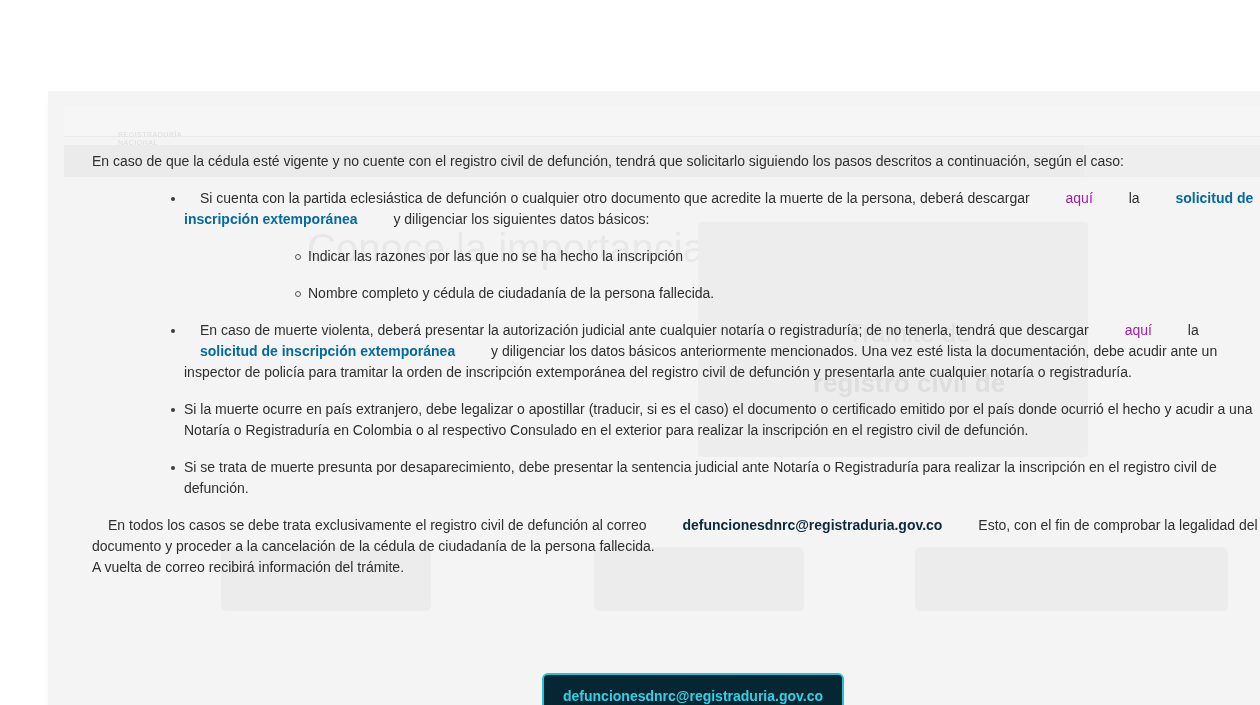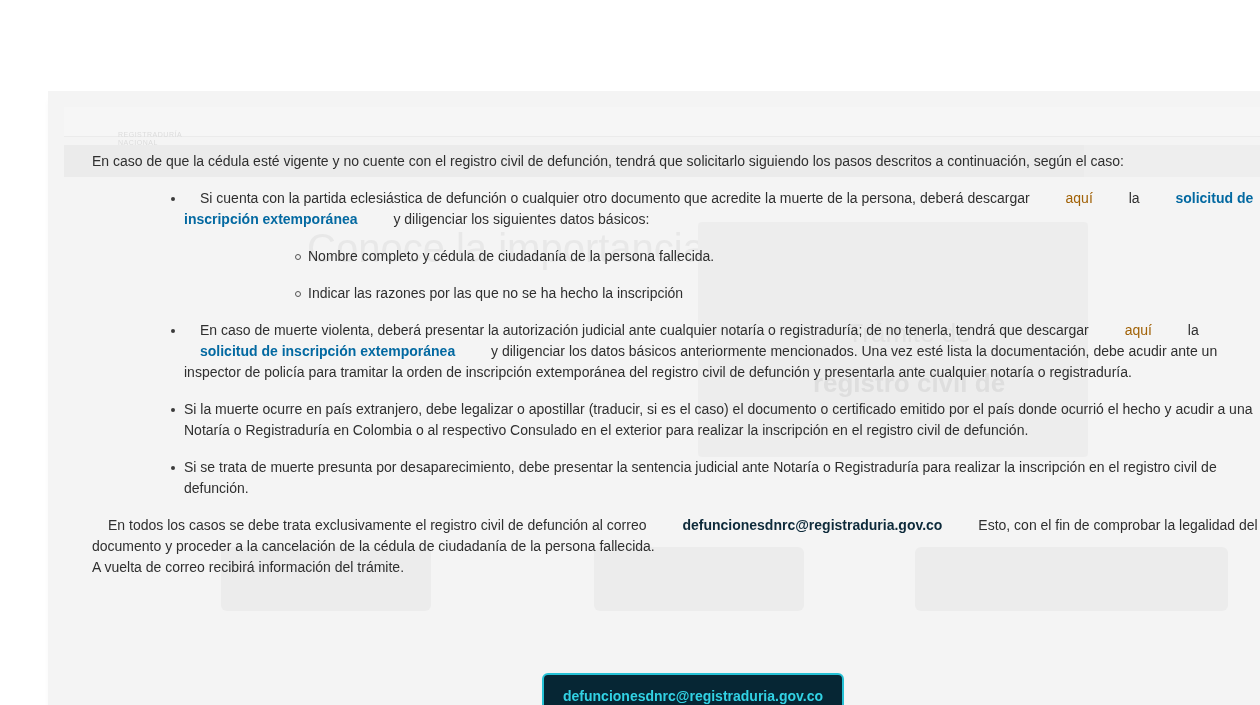--- a/index.html
+++ b/index.html
@@ -64,21 +64,21 @@
       content: ""; position: absolute; left: -13px; top: 9px; width: 4px; height: 4px;
       background: #3a3a3a; border-radius: 50%;
     }
     ul.sub { list-style: none; margin: 11px 0 11px 108px; }
     ul.sub li { position: relative; }
     ul.sub li::before {
       content: ""; position: absolute; left: -13px; top: 8px; width: 4px; height: 4px;
       border: 1px solid #555; border-radius: 50%;
     }
     .para-after { margin-top: 11px; }
-    .link { color: #a16207; }
+    .link { color: #a21caf; }
     b { color: #0369a1; }
     .email-inline { color: #0d2a3a; font-weight: bold; }
     .all-cases { margin-top: 21px; }
     .reply { margin-top: 21px; }
 
     .email-button {
       position: absolute; left: 478px; top: 566px; width: 302px; height: 45px;
       background: #062634; border: 2px solid #25c2d6; border-radius: 6px;
       color: #32d2e4; font-size: 14px; font-weight: bold;
       display: flex; align-items: center; justify-content: center;
@@ -114,22 +114,22 @@
   <div class="ghost-card c2"></div>
   <div class="ghost-card c3"></div>
 
   <div class="content">
     <p class="intro">En caso de que la cédula esté vigente y no cuente con el registro civil de defunción, tendrá que solicitarlo siguiendo los pasos descritos a continuación, según el caso:</p>
 
     <ul class="main">
       <li>
         <span>Si cuenta con la partida eclesiástica de defunción o cualquier otro documento que acredite la muerte de la persona, deberá descargar </span><a class="link">aquí</a><span> la </span><b>solicitud de inscripción extemporánea</b><span> y diligenciar los siguientes datos básicos:</span>
         <ul class="sub">
+          <li>Indicar las razones por las que no se ha hecho la inscripción</li>
           <li>Nombre completo y cédula de ciudadanía de la persona fallecida.</li>
-          <li>Indicar las razones por las que no se ha hecho la inscripción</li>
         </ul>
       </li>
       <li>
         <span>En caso de muerte violenta, deberá presentar la autorización judicial ante cualquier notaría o registraduría; de no tenerla, tendrá que descargar </span><a class="link">aquí</a><span> la </span><b>solicitud de inscripción extemporánea</b><span> y diligenciar los datos básicos anteriormente mencionados. Una vez esté lista la documentación, debe acudir ante un inspector de policía para tramitar la orden de inscripción extemporánea del registro civil de defunción y presentarla ante cualquier notaría o registraduría.</span>
       </li>
       <li>Si la muerte ocurre en país extranjero, debe legalizar o apostillar (traducir, si es el caso) el documento o certificado emitido por el país donde ocurrió el hecho y acudir a una Notaría o Registraduría en Colombia o al respectivo Consulado en el exterior para realizar la inscripción en el registro civil de defunción.</li>
       <li>Si se trata de muerte presunta por desaparecimiento, debe presentar la sentencia judicial ante Notaría o Registraduría para realizar la inscripción en el registro civil de defunción.</li>
     </ul>
 
     <p class="all-cases">

